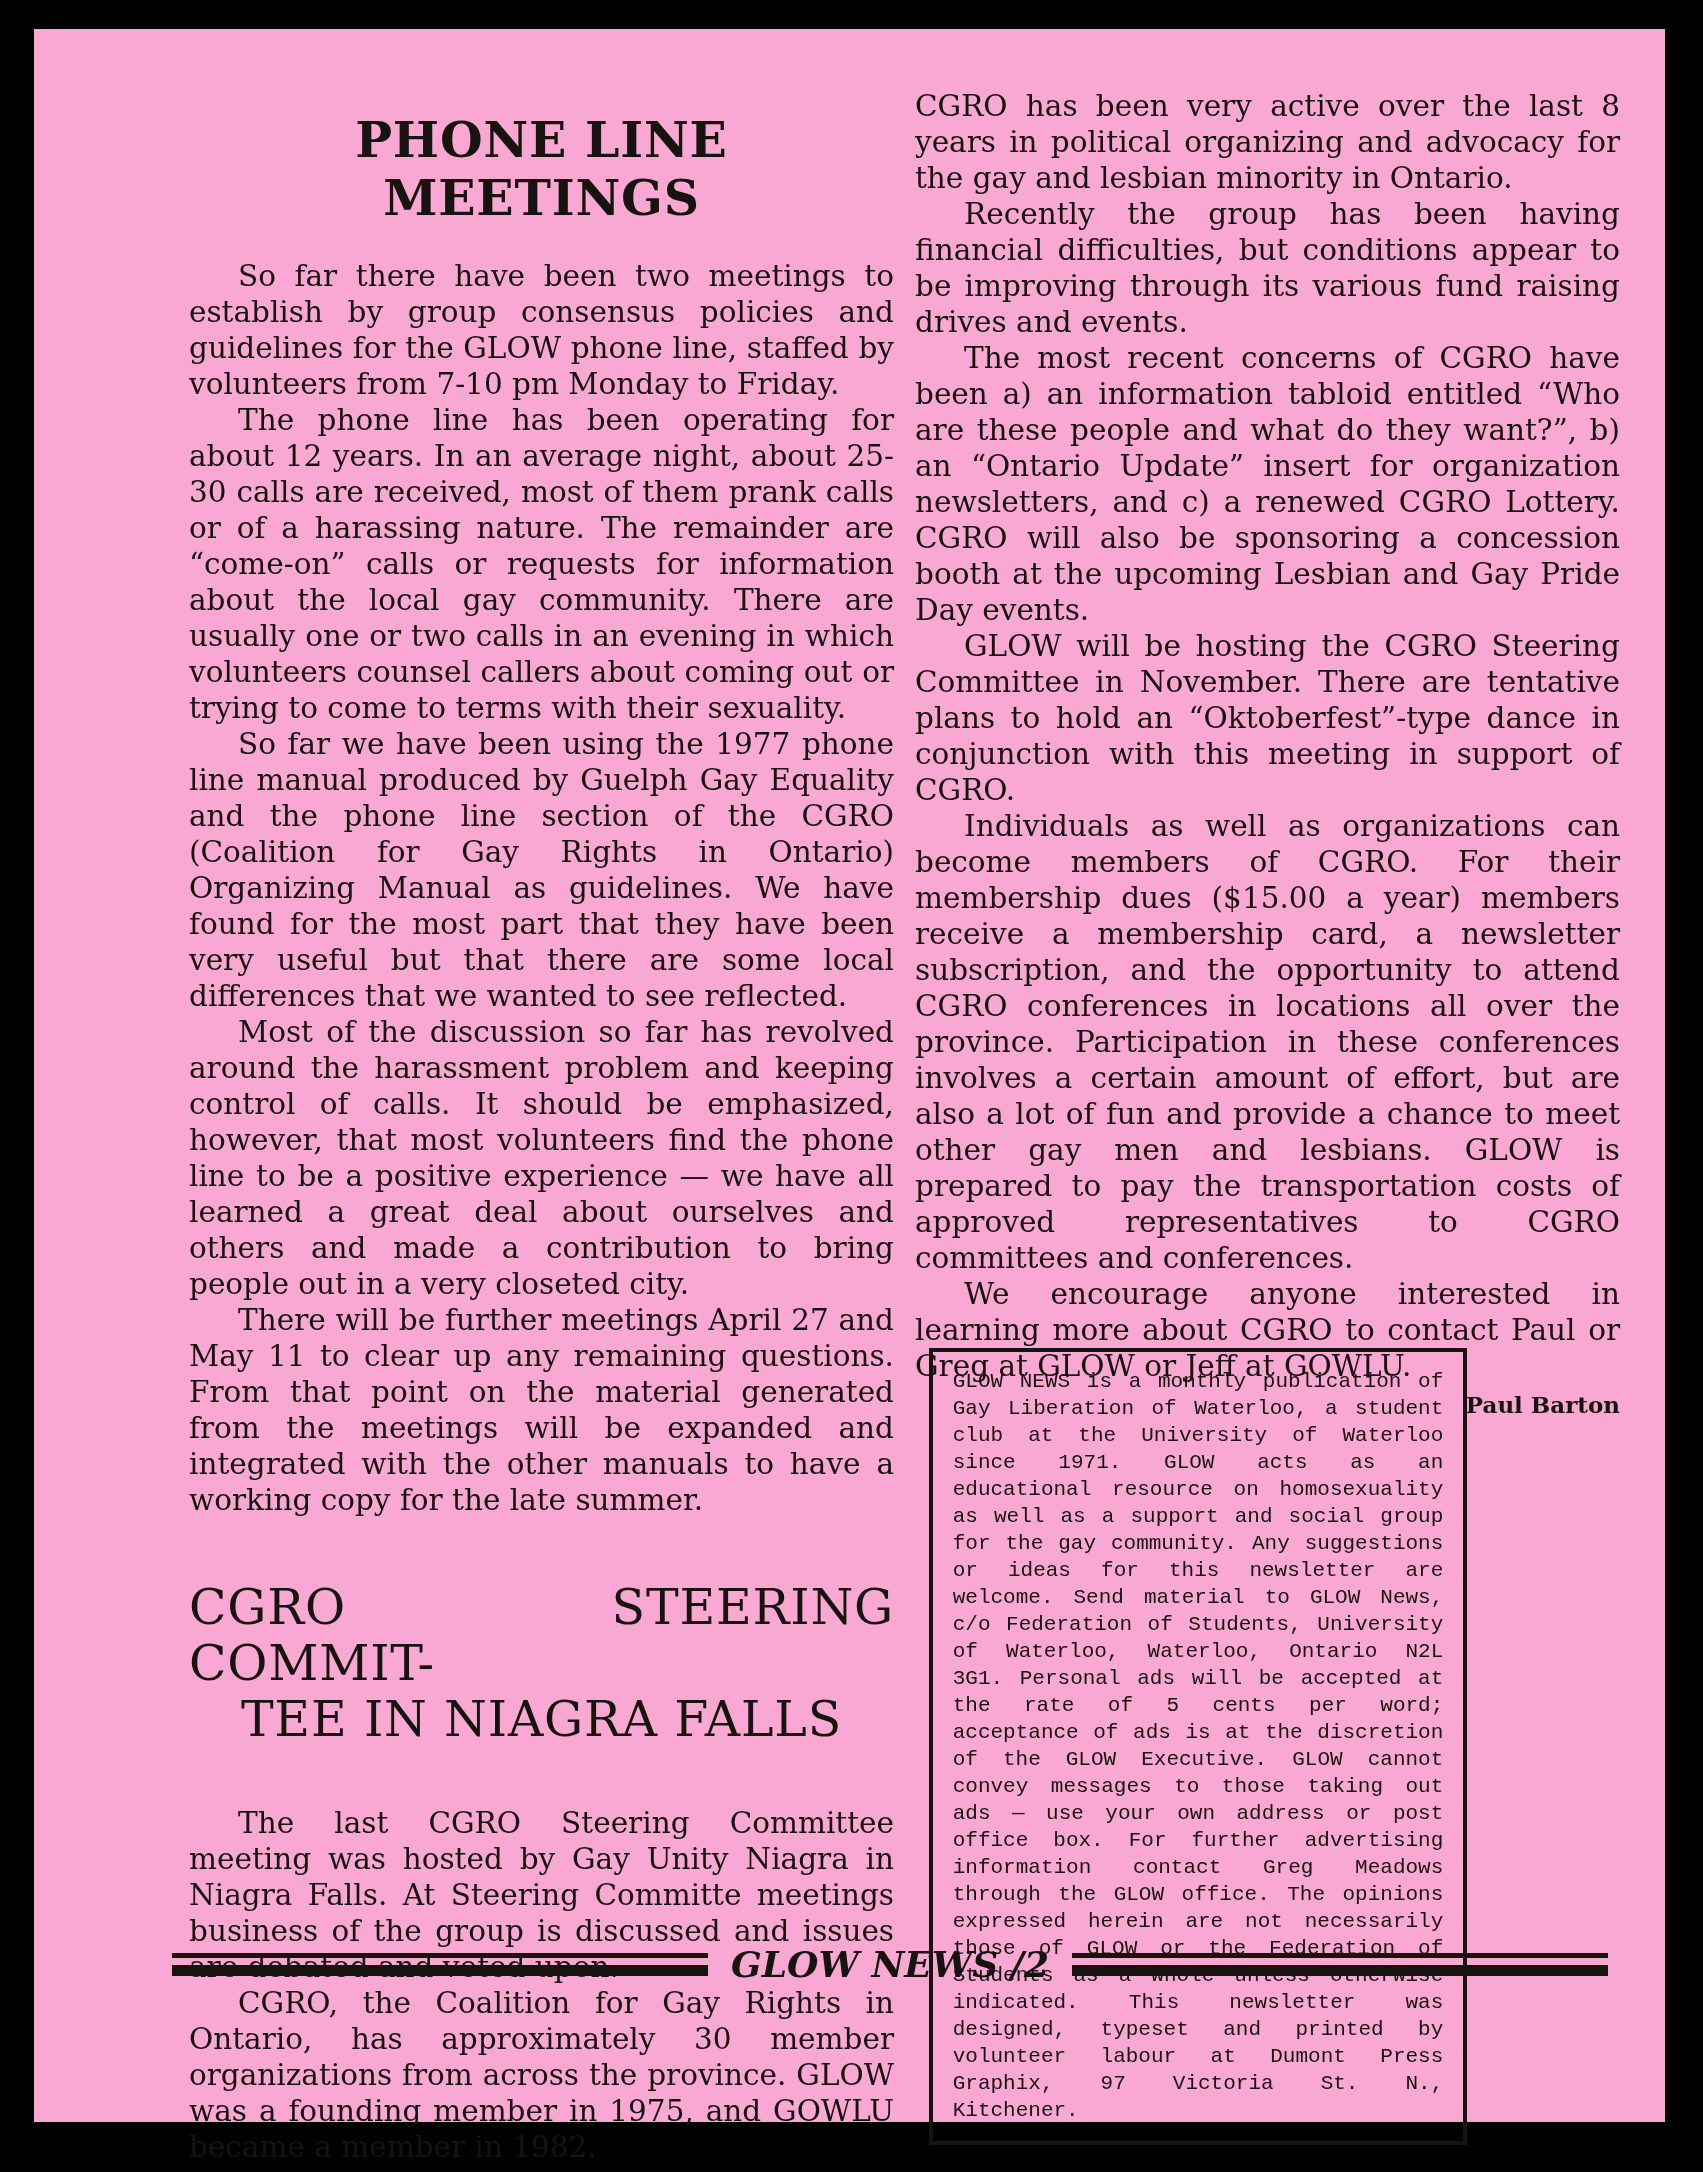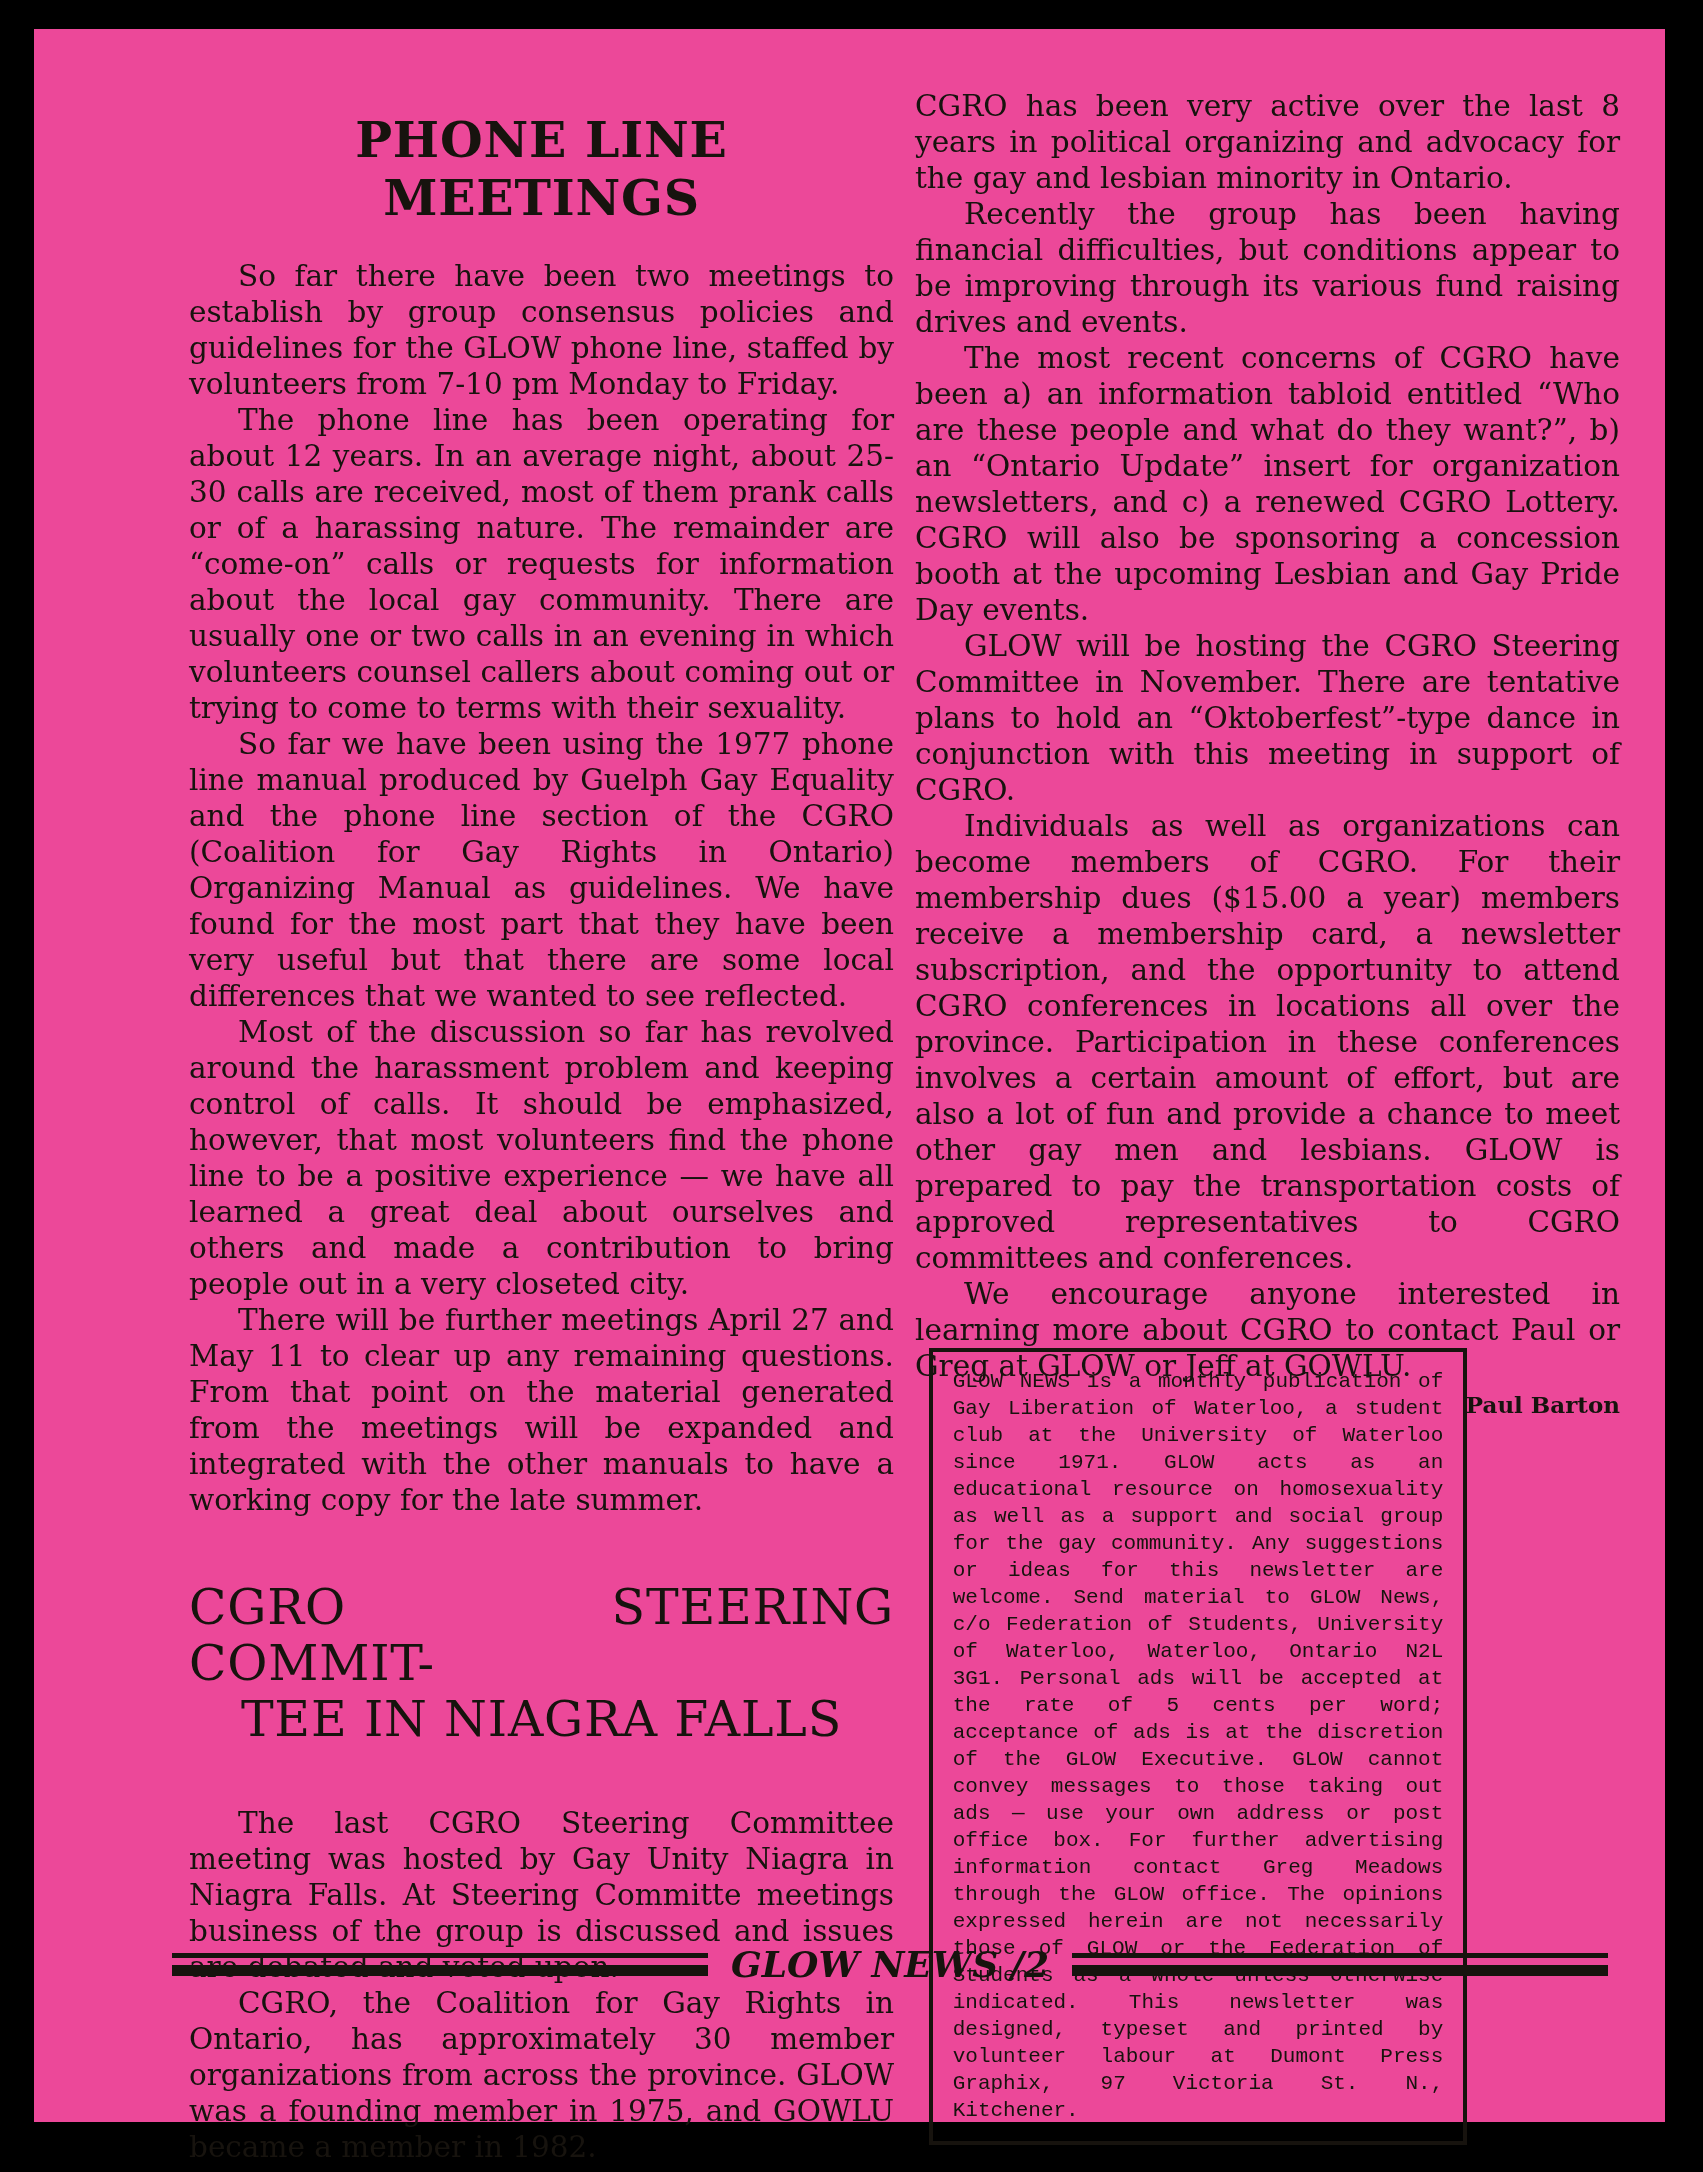--- a/index.html
+++ b/index.html
@@ -6,21 +6,21 @@
   body {
     width: 1704px; height: 2172px;
     background: #000000;
     position: relative;
     font-family: "DejaVu Serif", serif;
   }
   .page {
     position: absolute;
     left: 34px; top: 29px;
     width: 1631px; height: 2093px;
-    background: #ec4899;
+    background: #f9a8d4;
     color: #17130e;
   }
   .col {
     position: absolute;
     font-size: 29.5px;
     line-height: 36px;
     text-align: justify;
     color: #17130e;
   }
   .col-left { left: 155px; top: 82px; width: 705px; }

